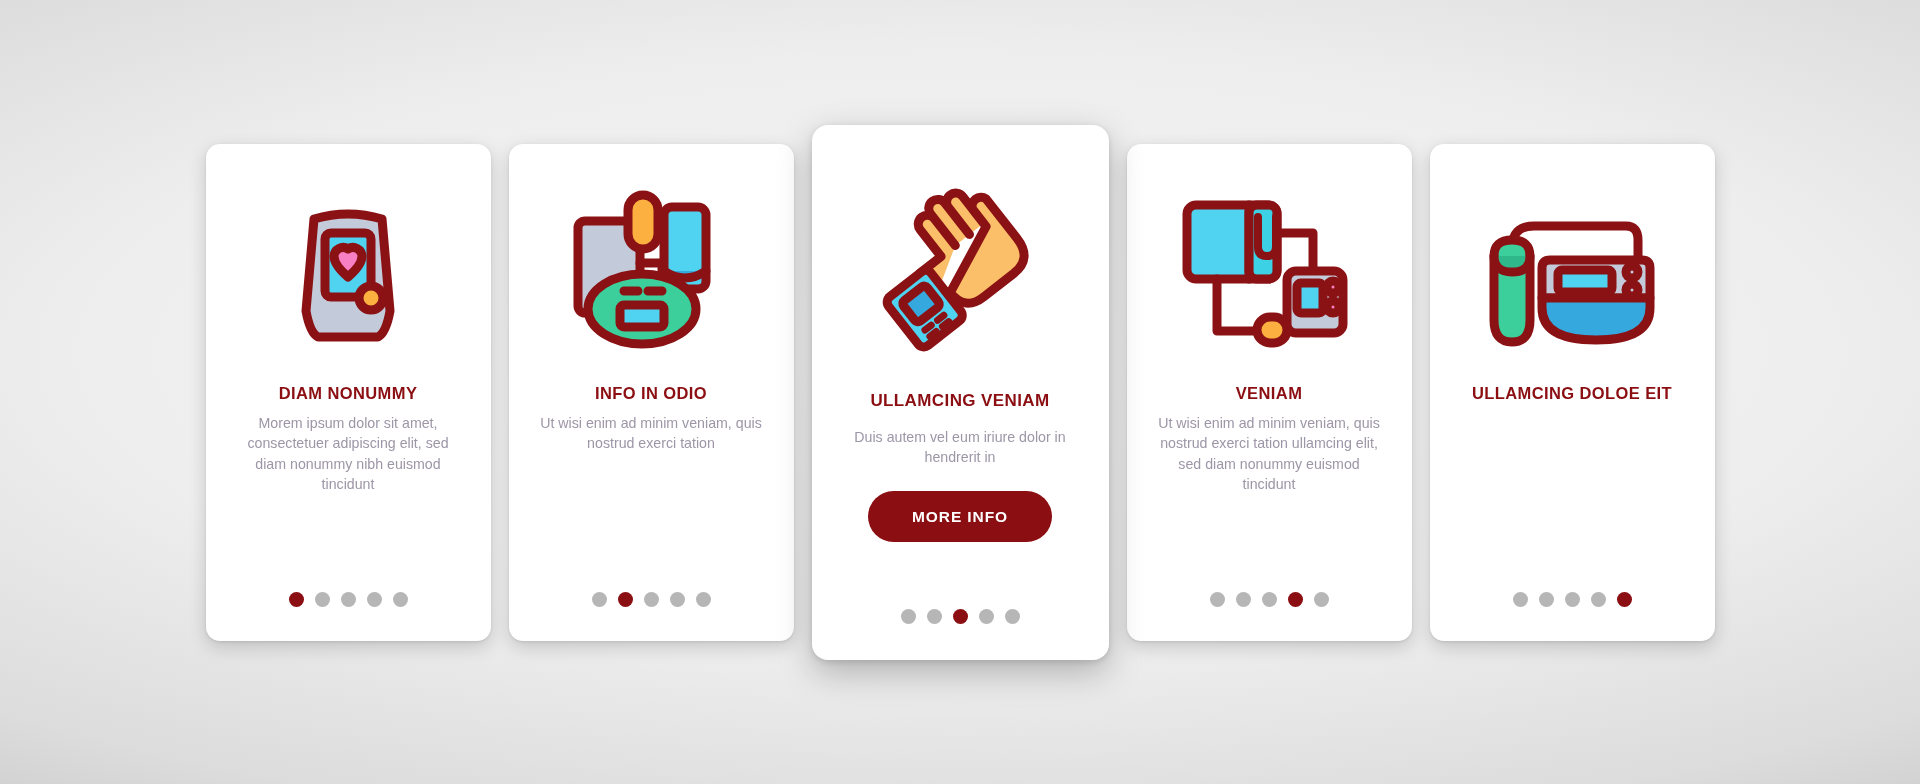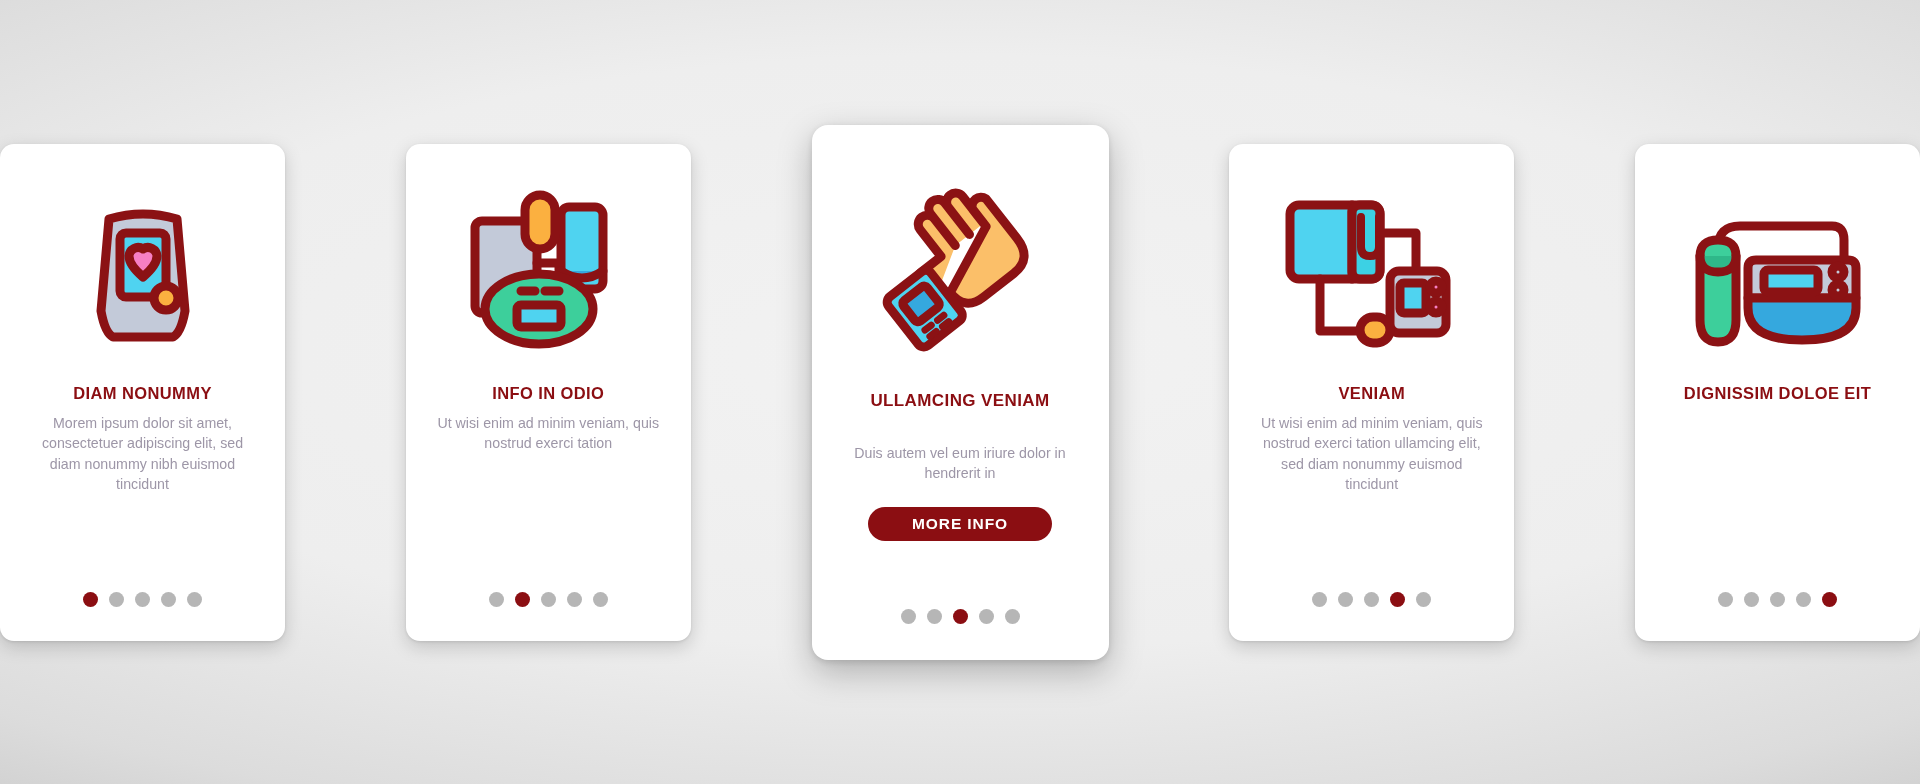--- a/index.html
+++ b/index.html
@@ -11,21 +11,21 @@
   }
   body {
     background: radial-gradient(ellipse 120% 100% at 50% 45%, #f2f2f2 0%, #eeeeee 38%, #dcdcdc 62%, #b9b9b9 88%, #a9a9a9 100%);
     position: relative;
   }
   .stage {
     position: absolute;
     inset: 0;
     display: flex;
     align-items: center;
-    justify-content: space-between;
+    justify-content: center;
     gap: 18px;
   }
 
   
   .card {
     position: relative;
     width: 285px;
     height: 497px;
     background: #ffffff;
     border-radius: 14px;
@@ -70,31 +70,31 @@
   .card.featured .card-title { font-size: 17px; }
 
   .card-body {
     color: #9d96a7;
     font-size: 14.2px;
     line-height: 1.42;
     text-align: center;
     margin-top: 10px;
     max-width: 232px;
   }
-  .card.featured .card-body { margin-top: 32px; max-width: 226px; }
+  .card.featured .card-body { margin-top: 16px; max-width: 226px; }
 
   
   .more-btn {
     margin-top: 24px;
     background: #8B0E12;
     color: #ffffff;
     border: none;
     border-radius: 26px;
     padding: 0 44px;
-    height: 34px;
+    height: 51px;
     font-size: 15.5px;
     font-weight: bold;
     letter-spacing: 0.9px;
     font-family: "Liberation Sans", sans-serif;
     cursor: pointer;
   }
 
   
   .dots {
     position: absolute;
@@ -234,21 +234,21 @@
           <path d="M58 66 q0 16 -18 16 q-18 0 -18 -16" stroke="none" fill="#2FB889"></path>
           <path d="M58 66 q0 16 -18 16 q-18 0 -18 -16"></path>
           <path d="M78 70 h92 q8 0 8 8 v30 h-108 v-30 q0 -8 8 -8 Z" fill="#C3CAD9"></path>
           <path d="M70 108 h108 v10 q0 32 -54 32 q-54 0 -54 -32 Z" fill="#35A8DE"></path>
           <rect x="86" y="80" width="54" height="22" rx="4" fill="#4FD3F0"></rect>
           <circle cx="160" cy="82" r="6" fill="#C3CAD9"></circle>
           <circle cx="160" cy="100" r="6" fill="#C3CAD9"></circle>
         </g>
       </svg>
     </div>
-    <div class="card-title">DIGNISSIM DOLOE EIT</div>
+    <div class="card-title">ULLAMCING DOLOE EIT</div>
     <div class="dots">
       <span class="dot"></span>
       <span class="dot"></span>
       <span class="dot"></span>
       <span class="dot"></span>
       <span class="dot active"></span>
     </div>
   </div>
 
 </div>

